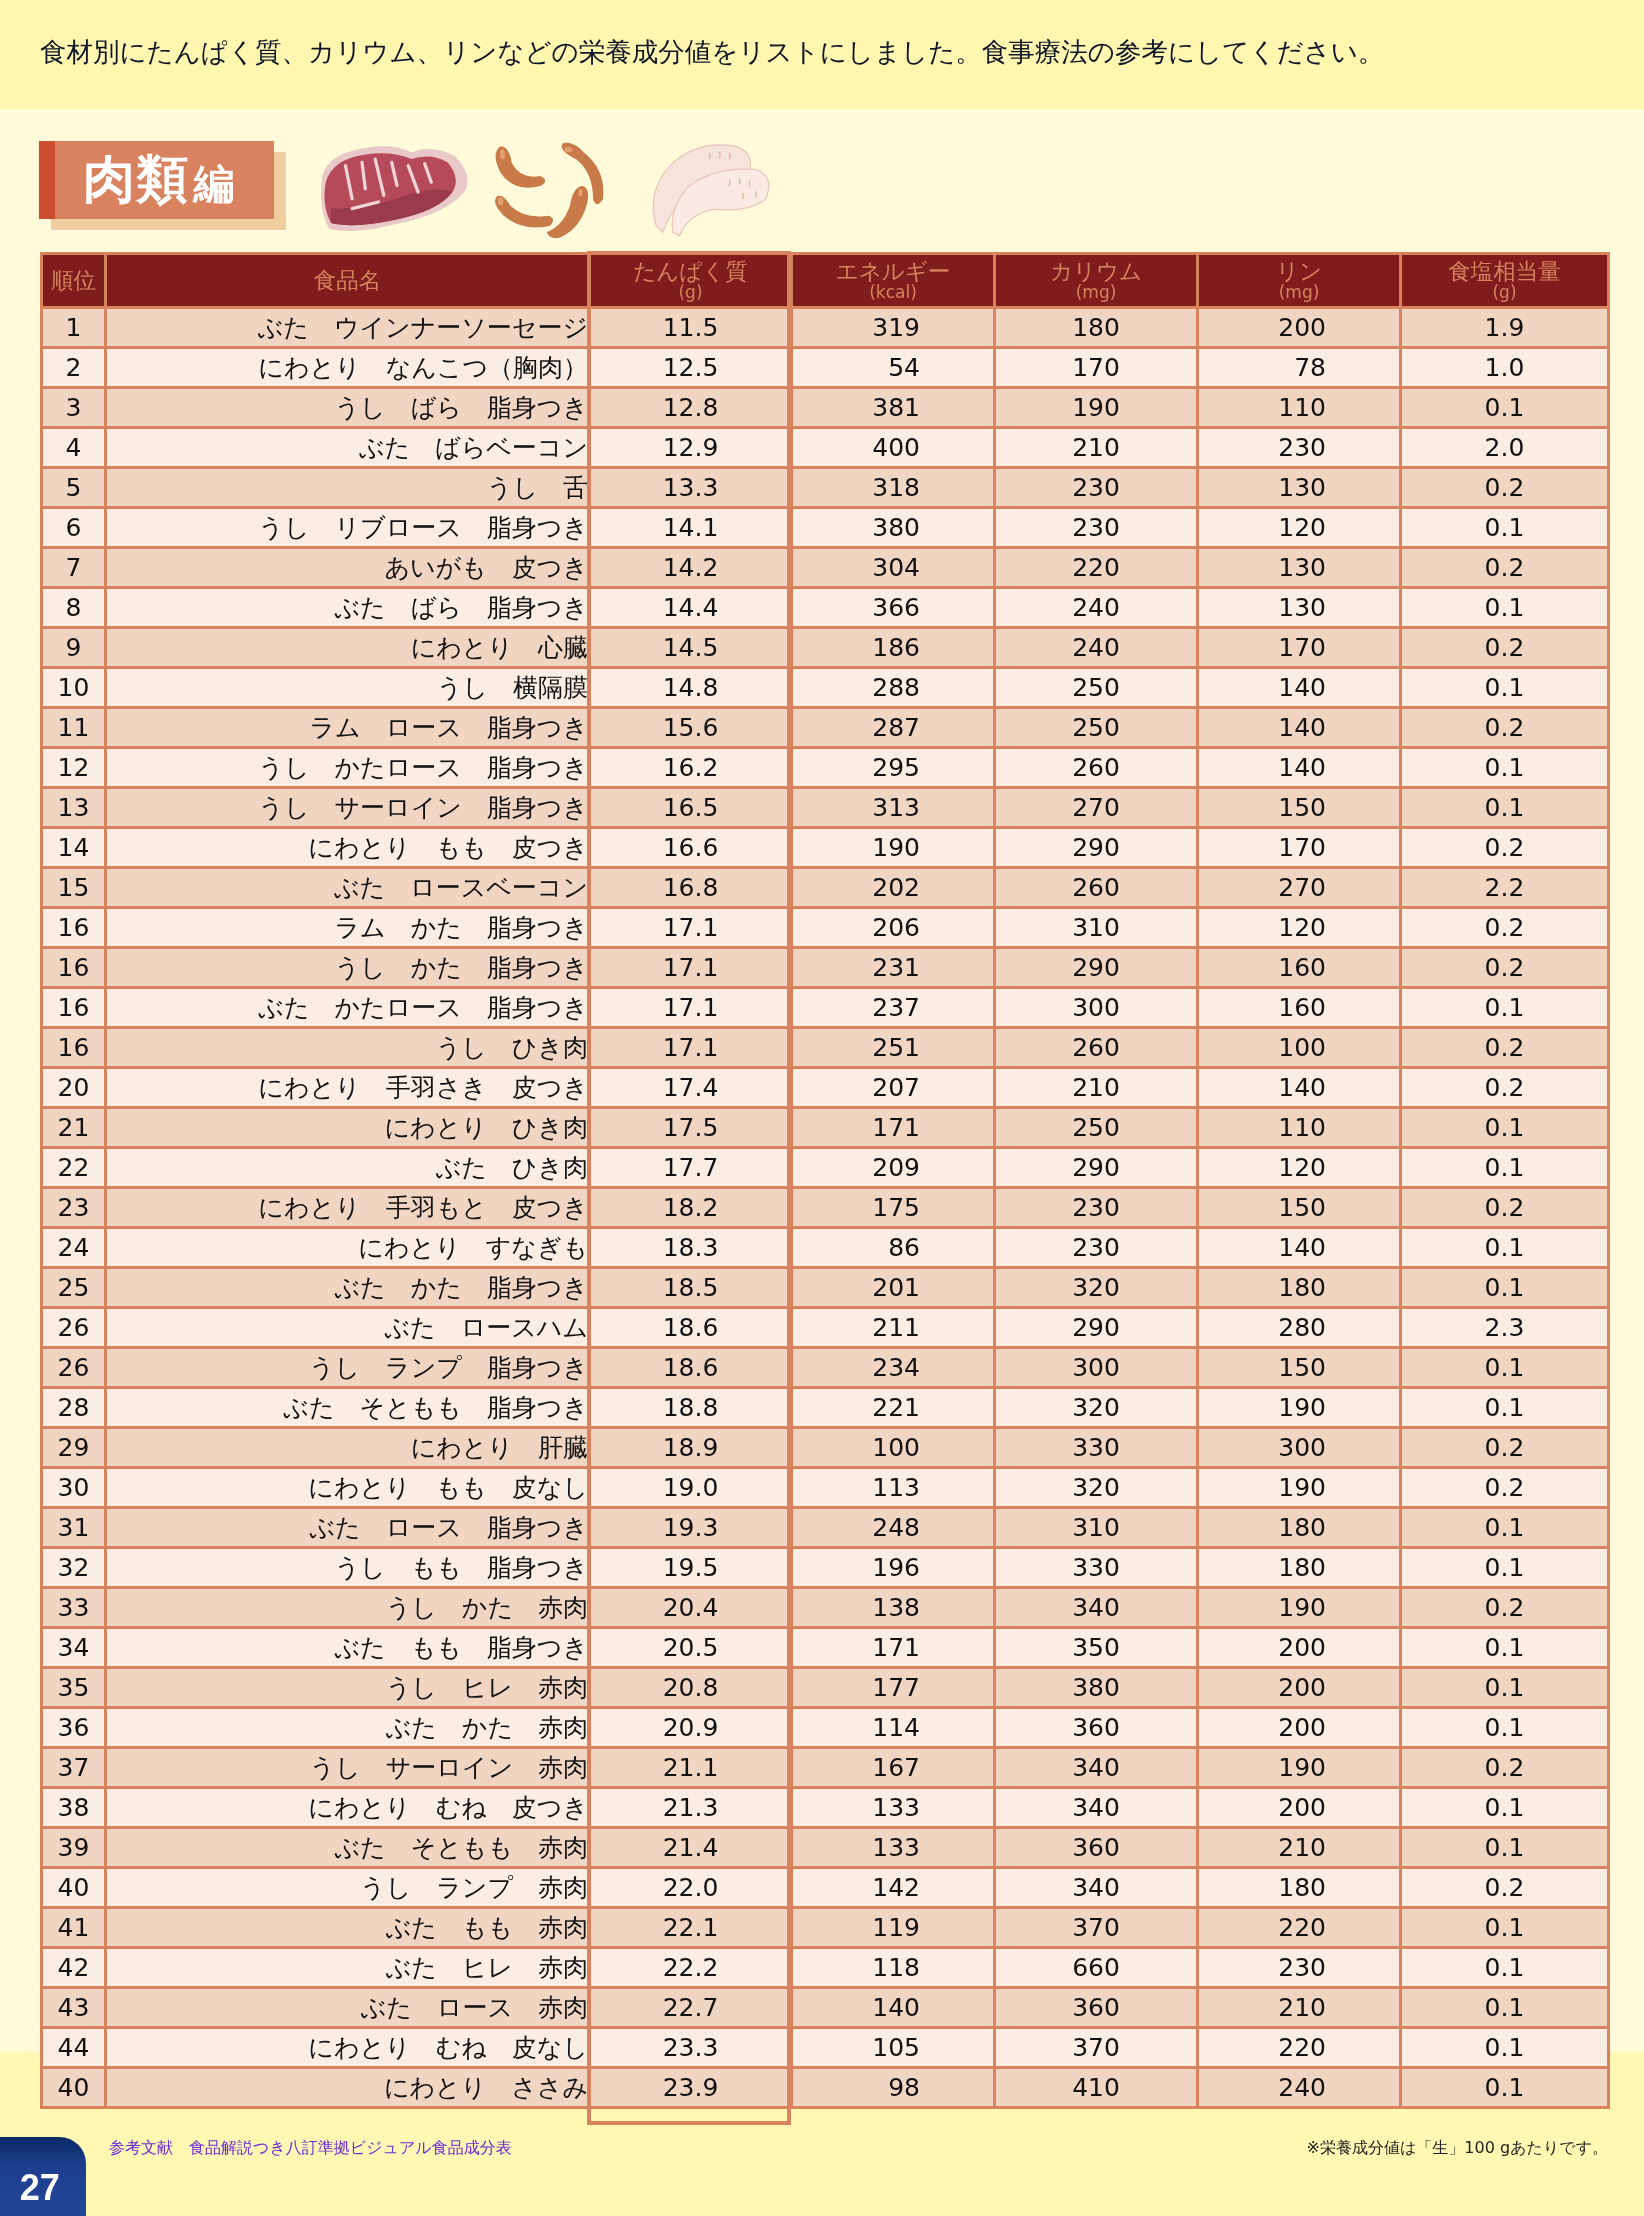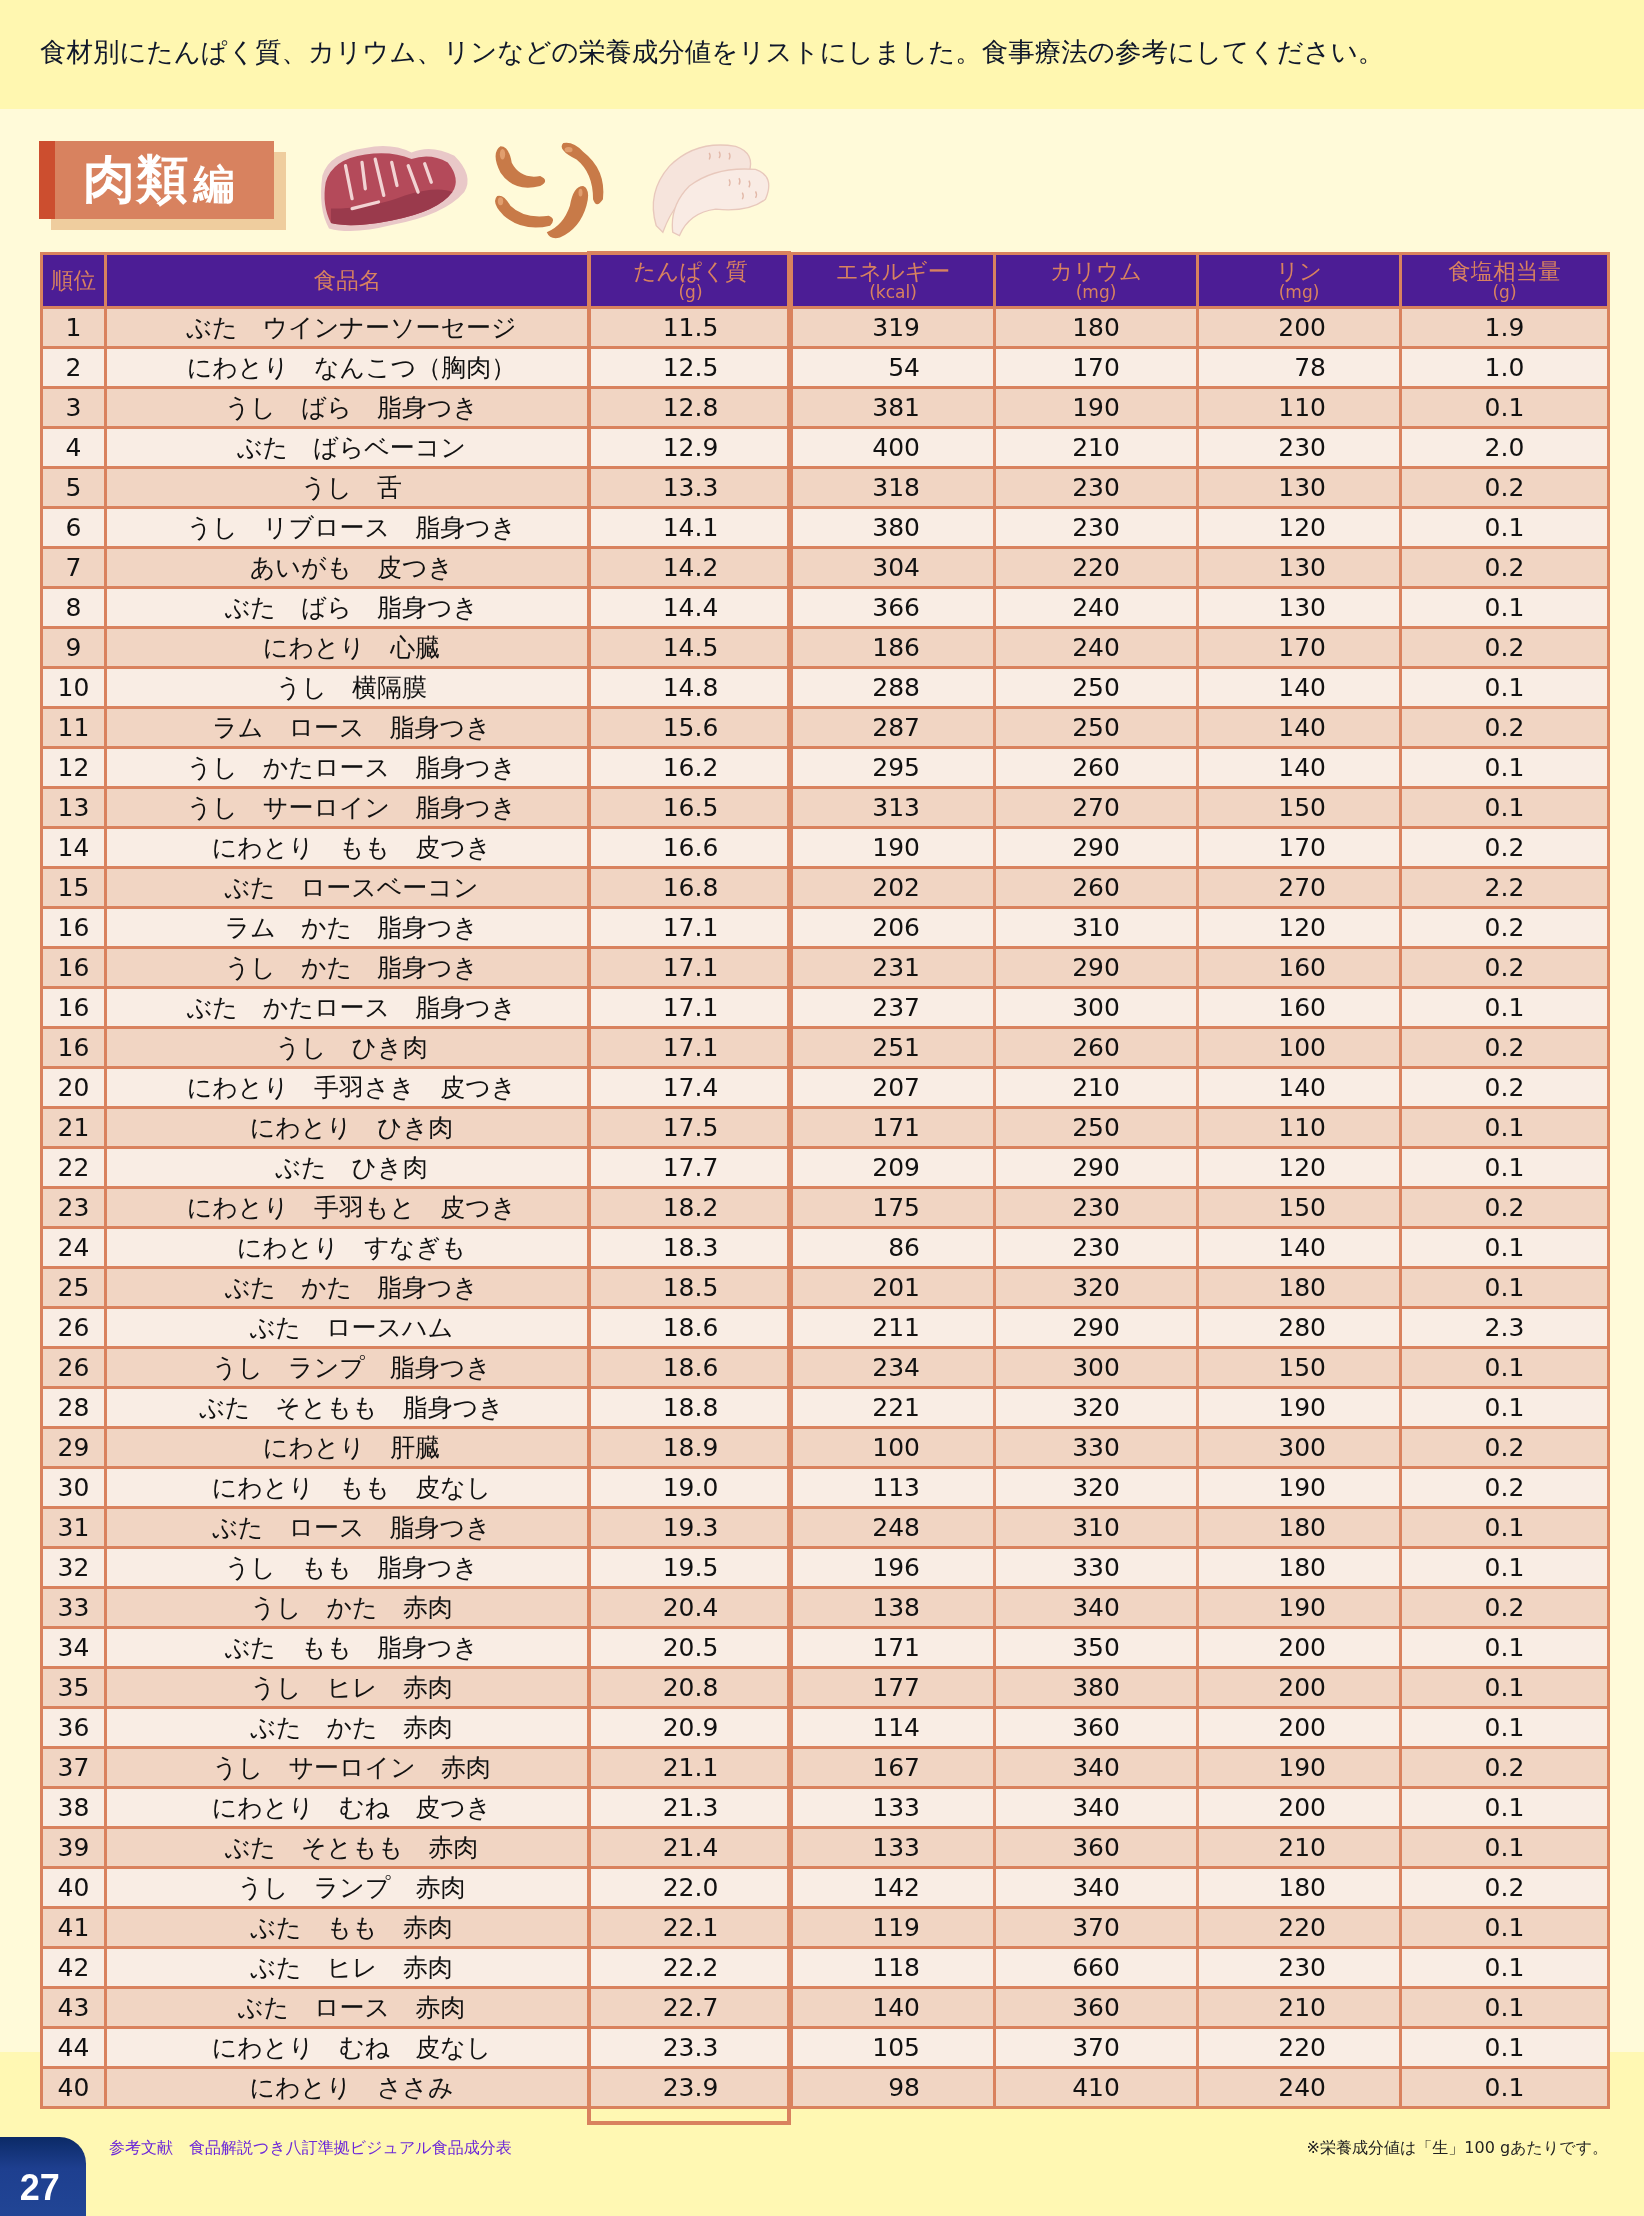--- a/index.html
+++ b/index.html
@@ -57,31 +57,31 @@
     }
     th, td {
       border: 3.3px solid #d9825e;
       text-align: center;
       height: 40px;
       padding: 0;
       white-space: nowrap;
       overflow: hidden;
     }
     th {
-      background: #4c1d95; color: #d8825f; font-weight: normal;
+      background: #7f1d1d; color: #d8825f; font-weight: normal;
       height: 54px; vertical-align: middle;
       line-height: 1.0;
       margin-top: 8px;
     }
     th .h-main { display: block; font-size: 22.5px; }
     th .h-unit { display: block; font-size: 17px; margin-top: 1.3px; }
     td { font-size: 25px; color: #111; }
     tr.odd td { background: #f1d5c3; }
     tr.even td { background: #f9ede4; }
-    td.name { text-align: center; padding-left: 8px; font-size: 25px; }
+    td.name { text-align: right; padding-left: 8px; font-size: 25px; }
     td.rank { font-size: 25px; }
     col.c-rank { width: 64px; }
     col.c-name { width: 484px; }
     col.c-prot { width: 202px; }
     col.c-e { width: 203px; }
     col.c-k { width: 203px; }
     col.c-p { width: 203px; }
     col.c-s { width: 208px; }
     
     .prot-frame {

